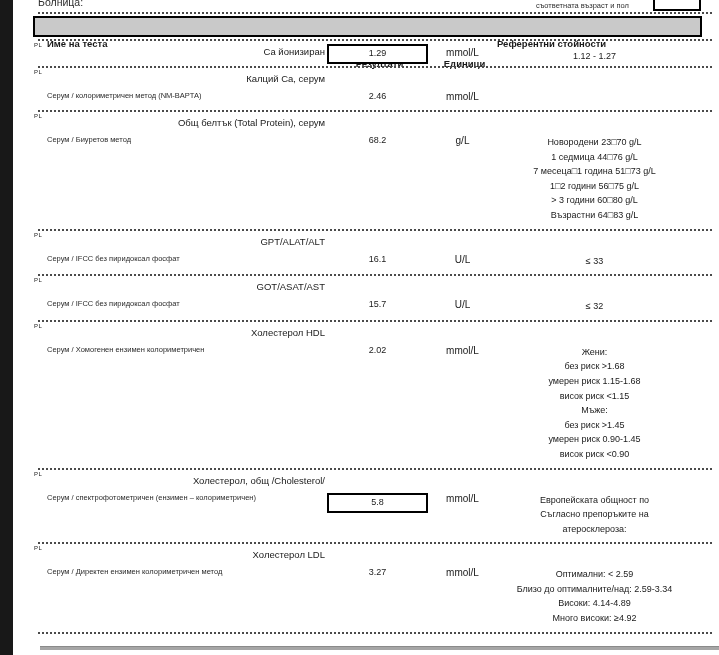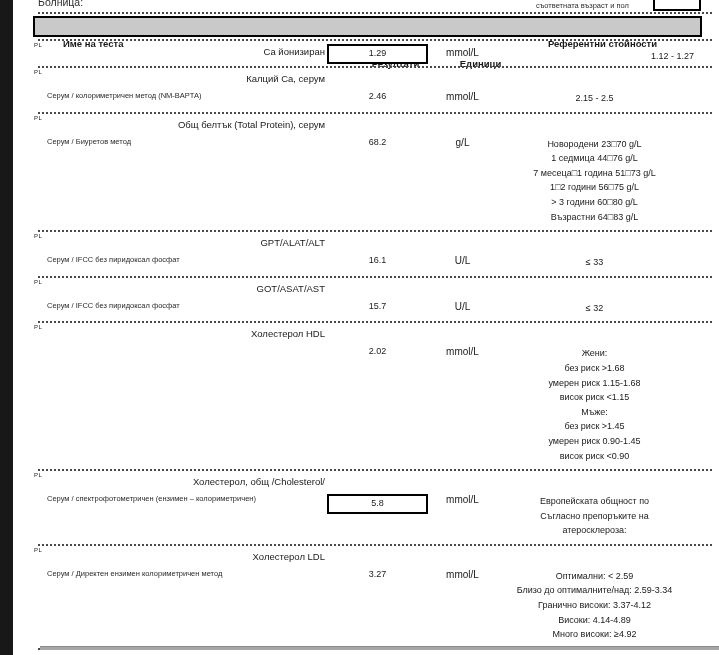--- a/index.html
+++ b/index.html
@@ -26,25 +26,24 @@
     box-sizing:border-box;
     margin:2px 0 0 -5px;
     width:669px; height:21px;
     border:2px solid #000;
     background:#c9c9c9;
     display:grid;
     grid-template-columns:292px 105px 65px 1fr;
     align-items:center;
     font-weight:bold;
     font-size:9.5px;
-    padding-left:16px;
   }
   .h-name { padding-left:12px; }
   .h-center { text-align:center;margin-top:40px; }
-  .h-ref { text-align:center; padding-right:8px; }
+  .h-ref { text-align:left; padding-right:8px; }
 
   
   .rows { border-top:2px dotted #4a4a4a; margin-top:2px; }
   .row {
     position:relative;
     display:grid;
     grid-template-columns:287px 105px 65px 1fr;
     border-bottom:2px dotted #4a4a4a;
     padding:4px 0 6px;
     min-height:44px;
@@ -59,21 +58,21 @@
   .result-value { display:inline-block; }
   .result-value.boxed {
     box-sizing:border-box; width:101px;
     border:2px solid #000; background:#fff;
     padding:2px 0 4px; text-align:center;
   }
   .no-method .result-value.boxed { margin-top:-3px; }
   .unit-cell { text-align:center; padding-top:19px; font-size:10px; }
   .no-method .unit-cell { padding-top:2px; }
   .ref-cell { text-align:center; padding-top:19px; padding-right:18px; font-size:9px; line-height:14.6px; }
-  .no-method .ref-cell { padding-top:4px;text-align:right; }
+  .no-method .ref-cell { padding-top:4px; }
   .ref-line { white-space:nowrap; }
 
   .bottom-bar { position:absolute; left:40px; right:0; top:646px; height:3px; background:#a6a6a6; border-top:1px solid #8a8a8a; }
 </style>
 </head>
 <body>
 
 <div class="left-stripe"></div>
 
 <div class="page">
@@ -110,23 +109,20 @@
   <div class="row">
     <span class="row-marker">PL</span>
     <div class="name-cell">
       <div class="test-name">Калций Ca, серум</div>
       <div class="test-method">Серум / колориметричен метод (NM-BAPTA)</div>
     </div>
     <div class="result-cell">
       <span class="result-value">2.46</span>
     </div>
     <div class="unit-cell">mmol/L</div>
-    <div class="ref-cell">
-          <div class="ref-line">2.15 - 2.5</div>
-        </div>
   </div>
 
   <div class="row">
     <span class="row-marker">PL</span>
     <div class="name-cell">
       <div class="test-name">Общ белтък (Total Protein), серум</div>
       <div class="test-method">Серум / Биуретов метод</div>
     </div>
     <div class="result-cell">
       <span class="result-value">68.2</span>
@@ -169,20 +165,21 @@
     <div class="unit-cell">U/L</div>
     <div class="ref-cell">
           <div class="ref-line">≤ 32</div>
         </div>
   </div>
 
   <div class="row">
     <span class="row-marker">PL</span>
     <div class="name-cell">
       <div class="test-name">Холестерол HDL</div>
+      <div class="test-method">Серум / Хомогенен ензимен колориметричен</div>
     </div>
     <div class="result-cell">
       <span class="result-value">2.02</span>
     </div>
     <div class="unit-cell">mmol/L</div>
     <div class="ref-cell">
           <div class="ref-line">Жени:</div>
           <div class="ref-line">без риск &gt;1.68</div>
           <div class="ref-line">умерен риск 1.15-1.68</div>
           <div class="ref-line">висок риск &lt;1.15</div>
@@ -216,21 +213,20 @@
       <div class="test-name">Холестерол LDL</div>
       <div class="test-method">Серум / Директен ензимен колориметричен метод</div>
     </div>
     <div class="result-cell">
       <span class="result-value">3.27</span>
     </div>
     <div class="unit-cell">mmol/L</div>
     <div class="ref-cell">
           <div class="ref-line">Оптимални: &lt; 2.59</div>
           <div class="ref-line">Близо до оптималните/над: 2.59-3.34</div>
-          <div class="ref-line">Гранично високи: 3.37-4.12</div>
           <div class="ref-line">Високи: 4.14-4.89</div>
           <div class="ref-line">Много високи: ≥4.92</div>
         </div>
   </div>
 </div>
 
 </div>
 
 <div class="bottom-bar"></div>
 

